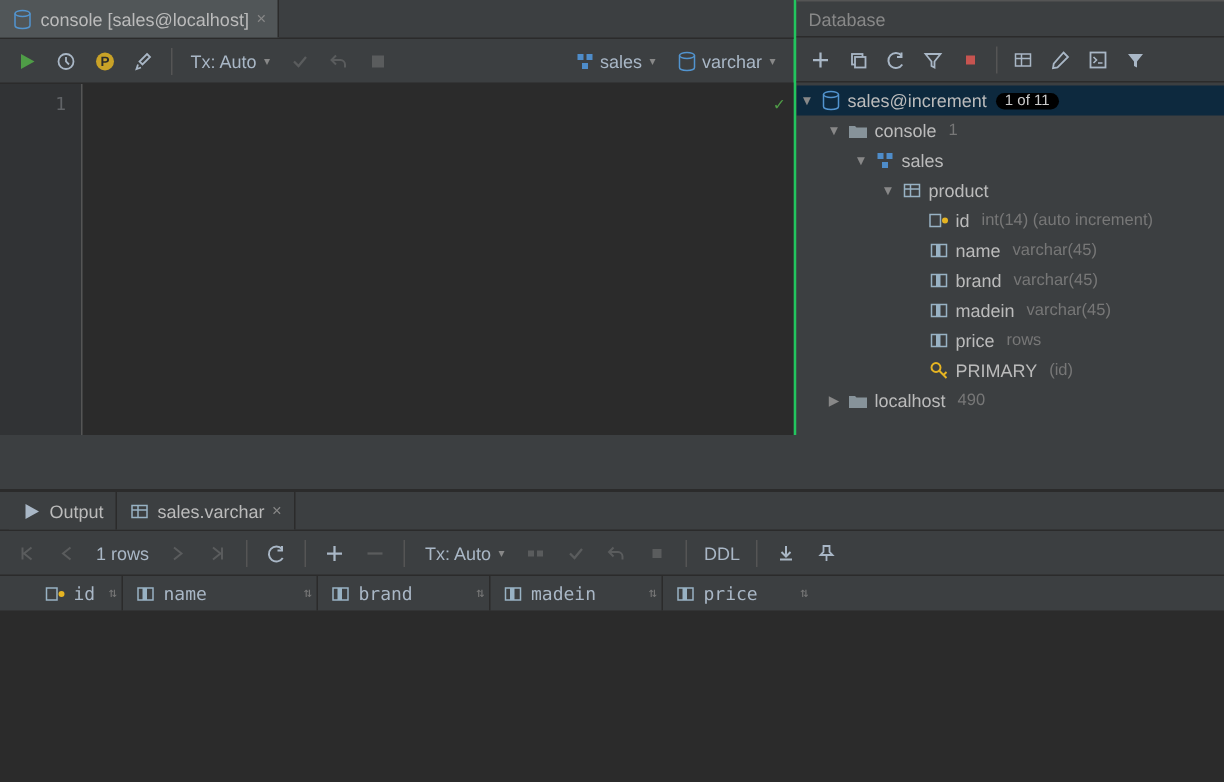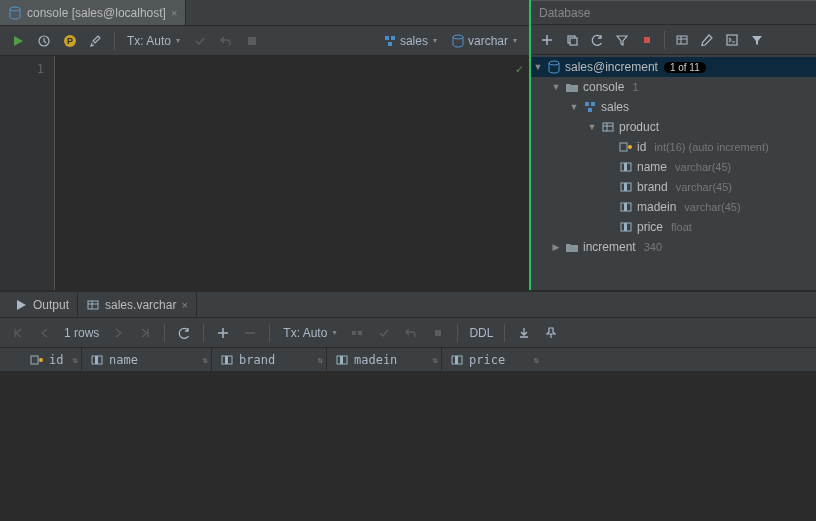--- a/index.html
+++ b/index.html
@@ -10,21 +10,21 @@
   color: #bbbbbb;
   width: 816px;
   height: 521px;
   overflow: hidden;
   display: flex;
   flex-direction: column;
 }
 .top-row { display: flex; height: 290px; }
 .editor-panel { flex: 1; display: flex; flex-direction: column; border-right: 2px solid #22c55e; }
 .db-panel { width: 285px; display: flex; flex-direction: column; background: #3c3f41; border-top: 1px solid #555; }
-.bottom-panel { flex: 1; display: flex; flex-direction: column; border-top: 2px solid #2b2b2b; background: #3c3f41; }
+.bottom-panel { flex: 1; display: flex; flex-direction: column; border-top: 2px solid #2b2b2b; background: #3c3f41; margin-top: 36px; }
 
 
 .tab-bar { display: flex; background: #3c3f41; height: 26px; align-items: stretch; border-bottom: 1px solid #2b2b2b; }
 .tab { display: flex; align-items: center; padding: 0 8px; background: #515658; border-right: 1px solid #2b2b2b; gap: 5px; font-size: 12px; cursor: pointer; }
 .tab.inactive { background: #3c3f41; }
 .tab .close { color: #888; font-size: 11px; cursor: pointer; }
 
 
 .toolbar { display: flex; align-items: center; height: 30px; padding: 0 6px; gap: 2px; border-bottom: 1px solid #2b2b2b; }
 .tb-btn { width: 24px; height: 24px; display: flex; align-items: center; justify-content: center; cursor: pointer; border-radius: 2px; color: #a9b7c6; }
@@ -271,21 +271,21 @@
       </div>
 
       <div class="tree-row" style="padding-left:88px">
         <span class="ico i-pk">
             <svg viewBox="0 0 14 14">
               <rect x="1" y="3" width="7" height="8" fill="none" stroke="#98b2c4" stroke-width="1"></rect>
               <circle cx="11" cy="7" r="2" fill="#e6b422"></circle>
             </svg>
           </span>
         <span>id</span>
-        <span class="col-type">int(16) (auto increment)</span>
+        <span class="col-type">int(14) (auto increment)</span>
       </div>
       <div class="tree-row" style="padding-left:88px">
         <span class="ico i-col">
             <svg viewBox="0 0 14 14">
               <rect x="2" y="3" width="10" height="8" fill="none" stroke="#98b2c4" stroke-width="1"></rect>
               <rect x="5" y="3" width="3" height="8" fill="#98b2c4"></rect>
             </svg>
           </span>
         <span>name</span>
         <span class="col-type">varchar(45)</span>
@@ -311,31 +311,41 @@
         <span class="col-type">varchar(45)</span>
       </div>
       <div class="tree-row" style="padding-left:88px">
         <span class="ico i-col">
             <svg viewBox="0 0 14 14">
               <rect x="2" y="3" width="10" height="8" fill="none" stroke="#98b2c4" stroke-width="1"></rect>
               <rect x="5" y="3" width="3" height="8" fill="#98b2c4"></rect>
             </svg>
           </span>
         <span>price</span>
-        <span class="col-type">float</span>
+        <span class="col-type">rows</span>
+      </div>
+      <div class="tree-row" style="padding-left:88px">
+        <span class="ico i-key">
+            <svg viewBox="0 0 14 14">
+              <circle cx="5" cy="5" r="3" fill="none" stroke="#e6b422" stroke-width="1.3"></circle>
+              <path d="M7 7l5 5M10 10l2-2" stroke="#e6b422" stroke-width="1.3"></path>
+            </svg>
+          </span>
+        <span>PRIMARY</span>
+        <span class="col-type">(id)</span>
       </div>
       <div class="tree-row" style="padding-left:20px">
         <span class="tw">▶</span>
         <span class="ico i-folder">
             <svg viewBox="0 0 14 14">
               <path d="M1 4h4l1 1h7v7H1z" fill="#87939a"></path>
             </svg>
           </span>
-        <span>increment</span>
-        <span class="count">340</span>
+        <span>localhost</span>
+        <span class="count">490</span>
       </div>
     </div>
   </div>
 </div>
 
 <div class="bottom-panel">
   <div class="bottom-tabs">
     <div class="tab inactive">
       <span class="ico">
           <svg viewBox="0 0 14 14">

